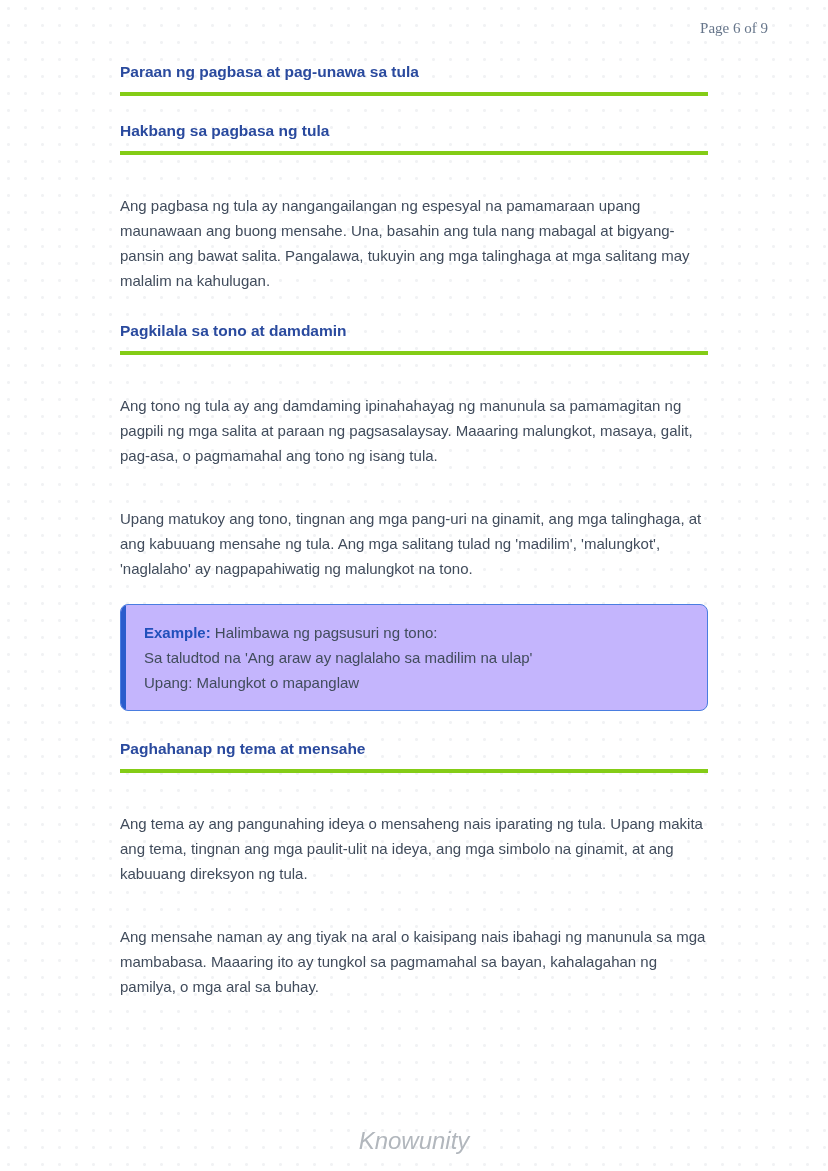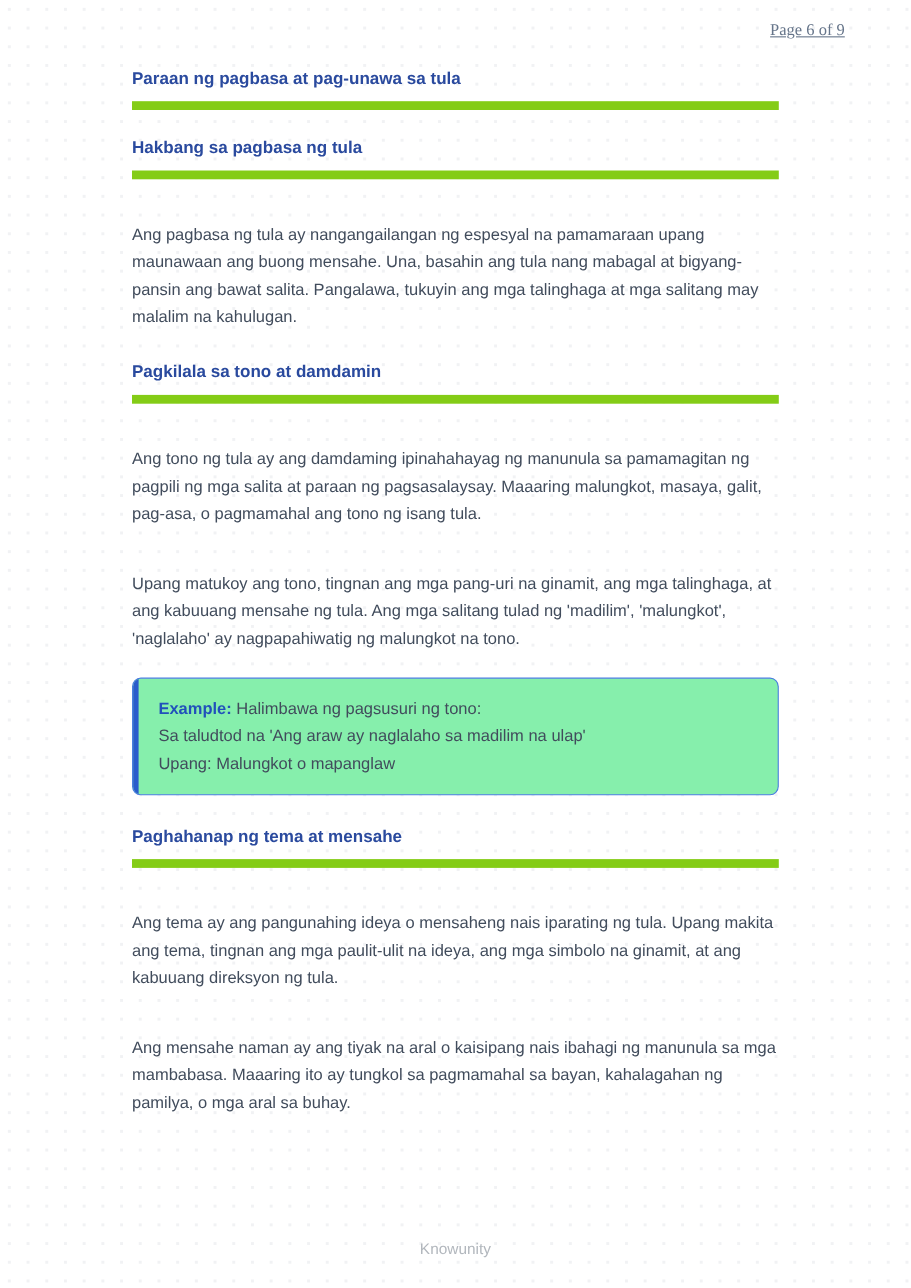--- a/index.html
+++ b/index.html
@@ -18,37 +18,36 @@
     overflow: hidden;
   }
 
   .page-number {
     position: absolute;
     top: 20px;
     right: 60px;
     font-family: "Liberation Serif", "DejaVu Serif", serif;
     font-size: 15px;
     color: #66758a;
-    text-decoration: underline;
   }
 
   .content {
     position: absolute;
     top: 62px;
     left: 120px;
     width: 588px;
   }
 
   h2.section-heading {
     font-size: 15.5px;
     font-weight: bold;
     color: #2a4a9e;
     line-height: 19px;
     padding-bottom: 11px;
-    border-bottom: 8px solid #84cc16;
+    border-bottom: 4px solid #84cc16;
   }
 
   h2.section-heading + h2.section-heading { margin-top: 25px; }
 
   p.body-para {
     margin-top: 38px;
     font-size: 15px;
     line-height: 25px;
     color: #414c5c;
   }
@@ -57,21 +56,21 @@
 
   .example-box {
     position: relative;
     margin-top: 23px;
     border: 1.5px solid #4a7de0;
     border-radius: 8px;
     padding: 15px 22px 15px 23px;
     font-size: 15px;
     line-height: 25px;
     color: #414c5c;
-    background: #86efac;
+    background: #c4b5fd;
     overflow: hidden;
   }
 
   .example-box .accent-bar {
     position: absolute;
     left: 0;
     top: 0;
     bottom: 0;
     width: 5px;
     background: #2a5ccc;
@@ -82,22 +81,23 @@
     font-weight: bold;
     color: #2150bb;
   }
 
   .footer-brand {
     position: absolute;
     top: 1127px;
     left: 0;
     width: 100%;
     text-align: center;
-    font-size: 14px;
+    font-size: 24px;
     color: #b2b7bd;
+    font-style: italic;
   }
 </style>
 </head>
 <body>
 
 <div class="page-number">Page 6 of 9</div>
 
 <div class="content">
 
   <h2 class="section-heading">Paraan ng pagbasa at pag-unawa sa tula</h2>

